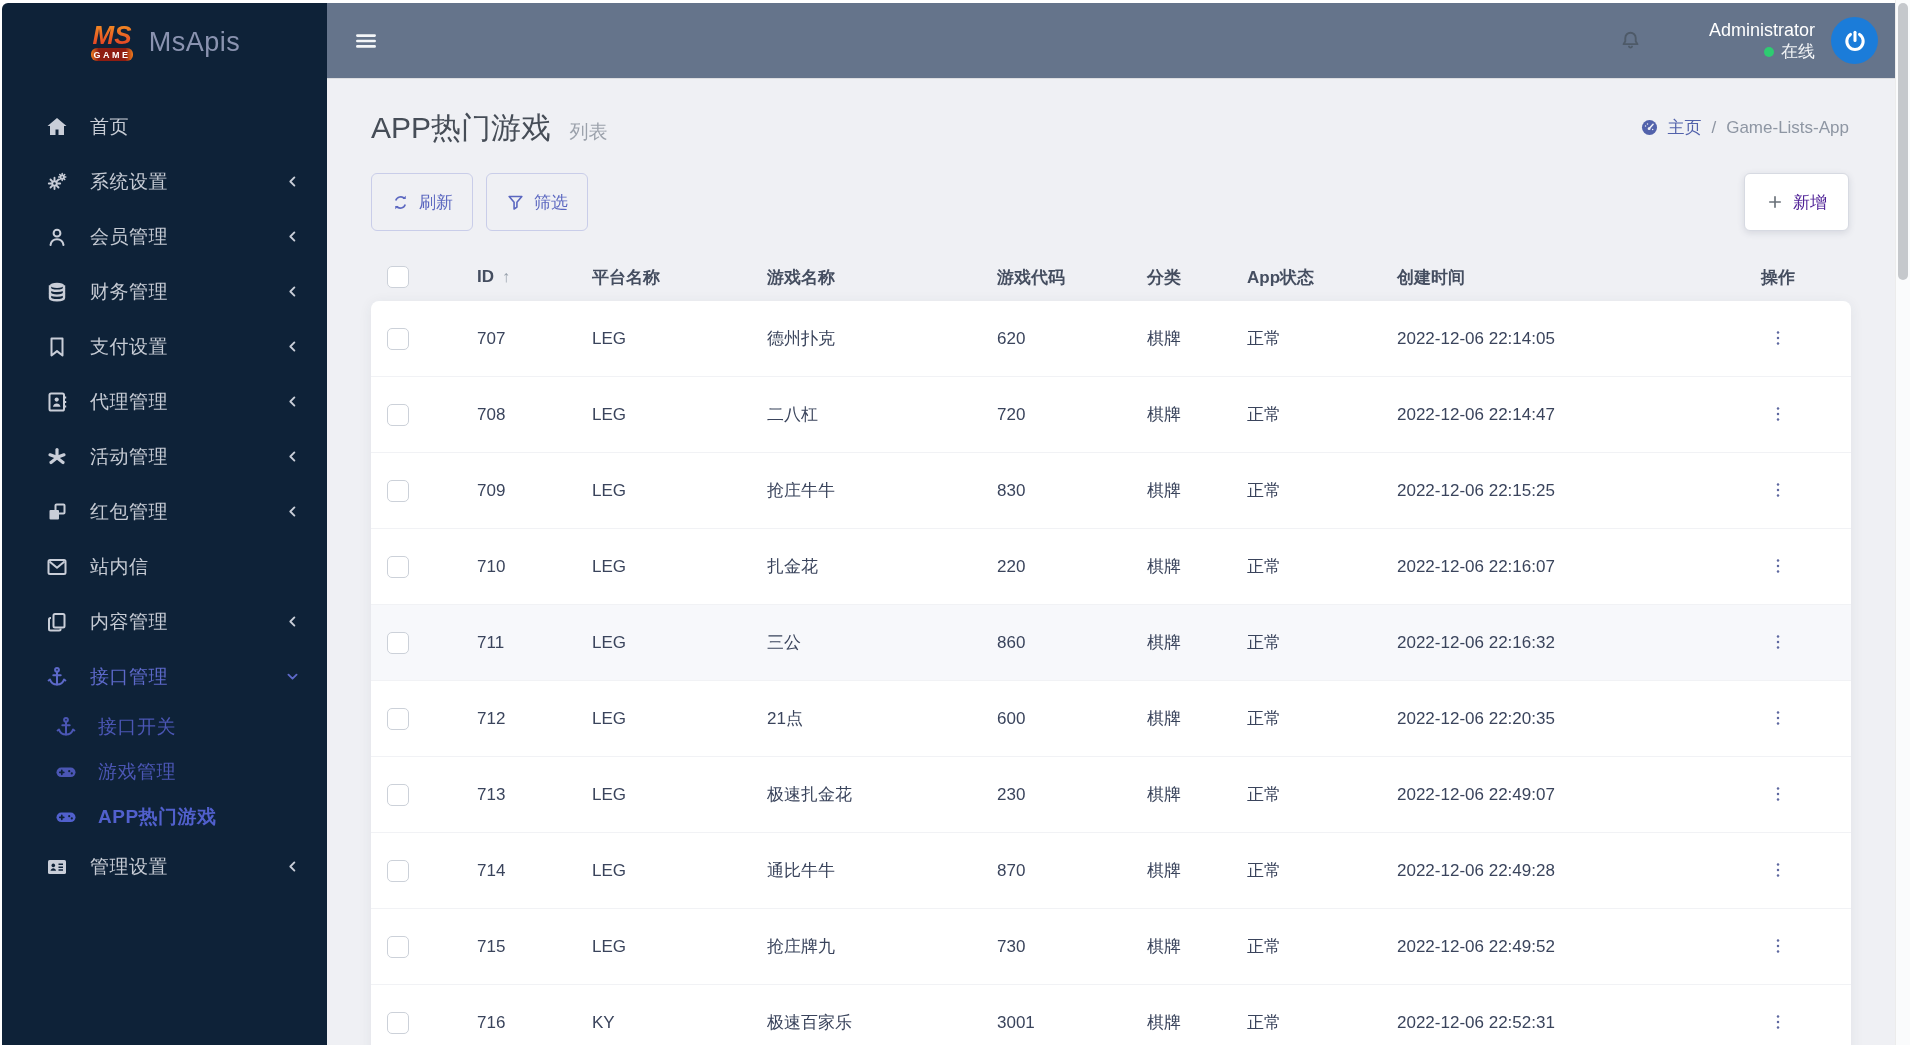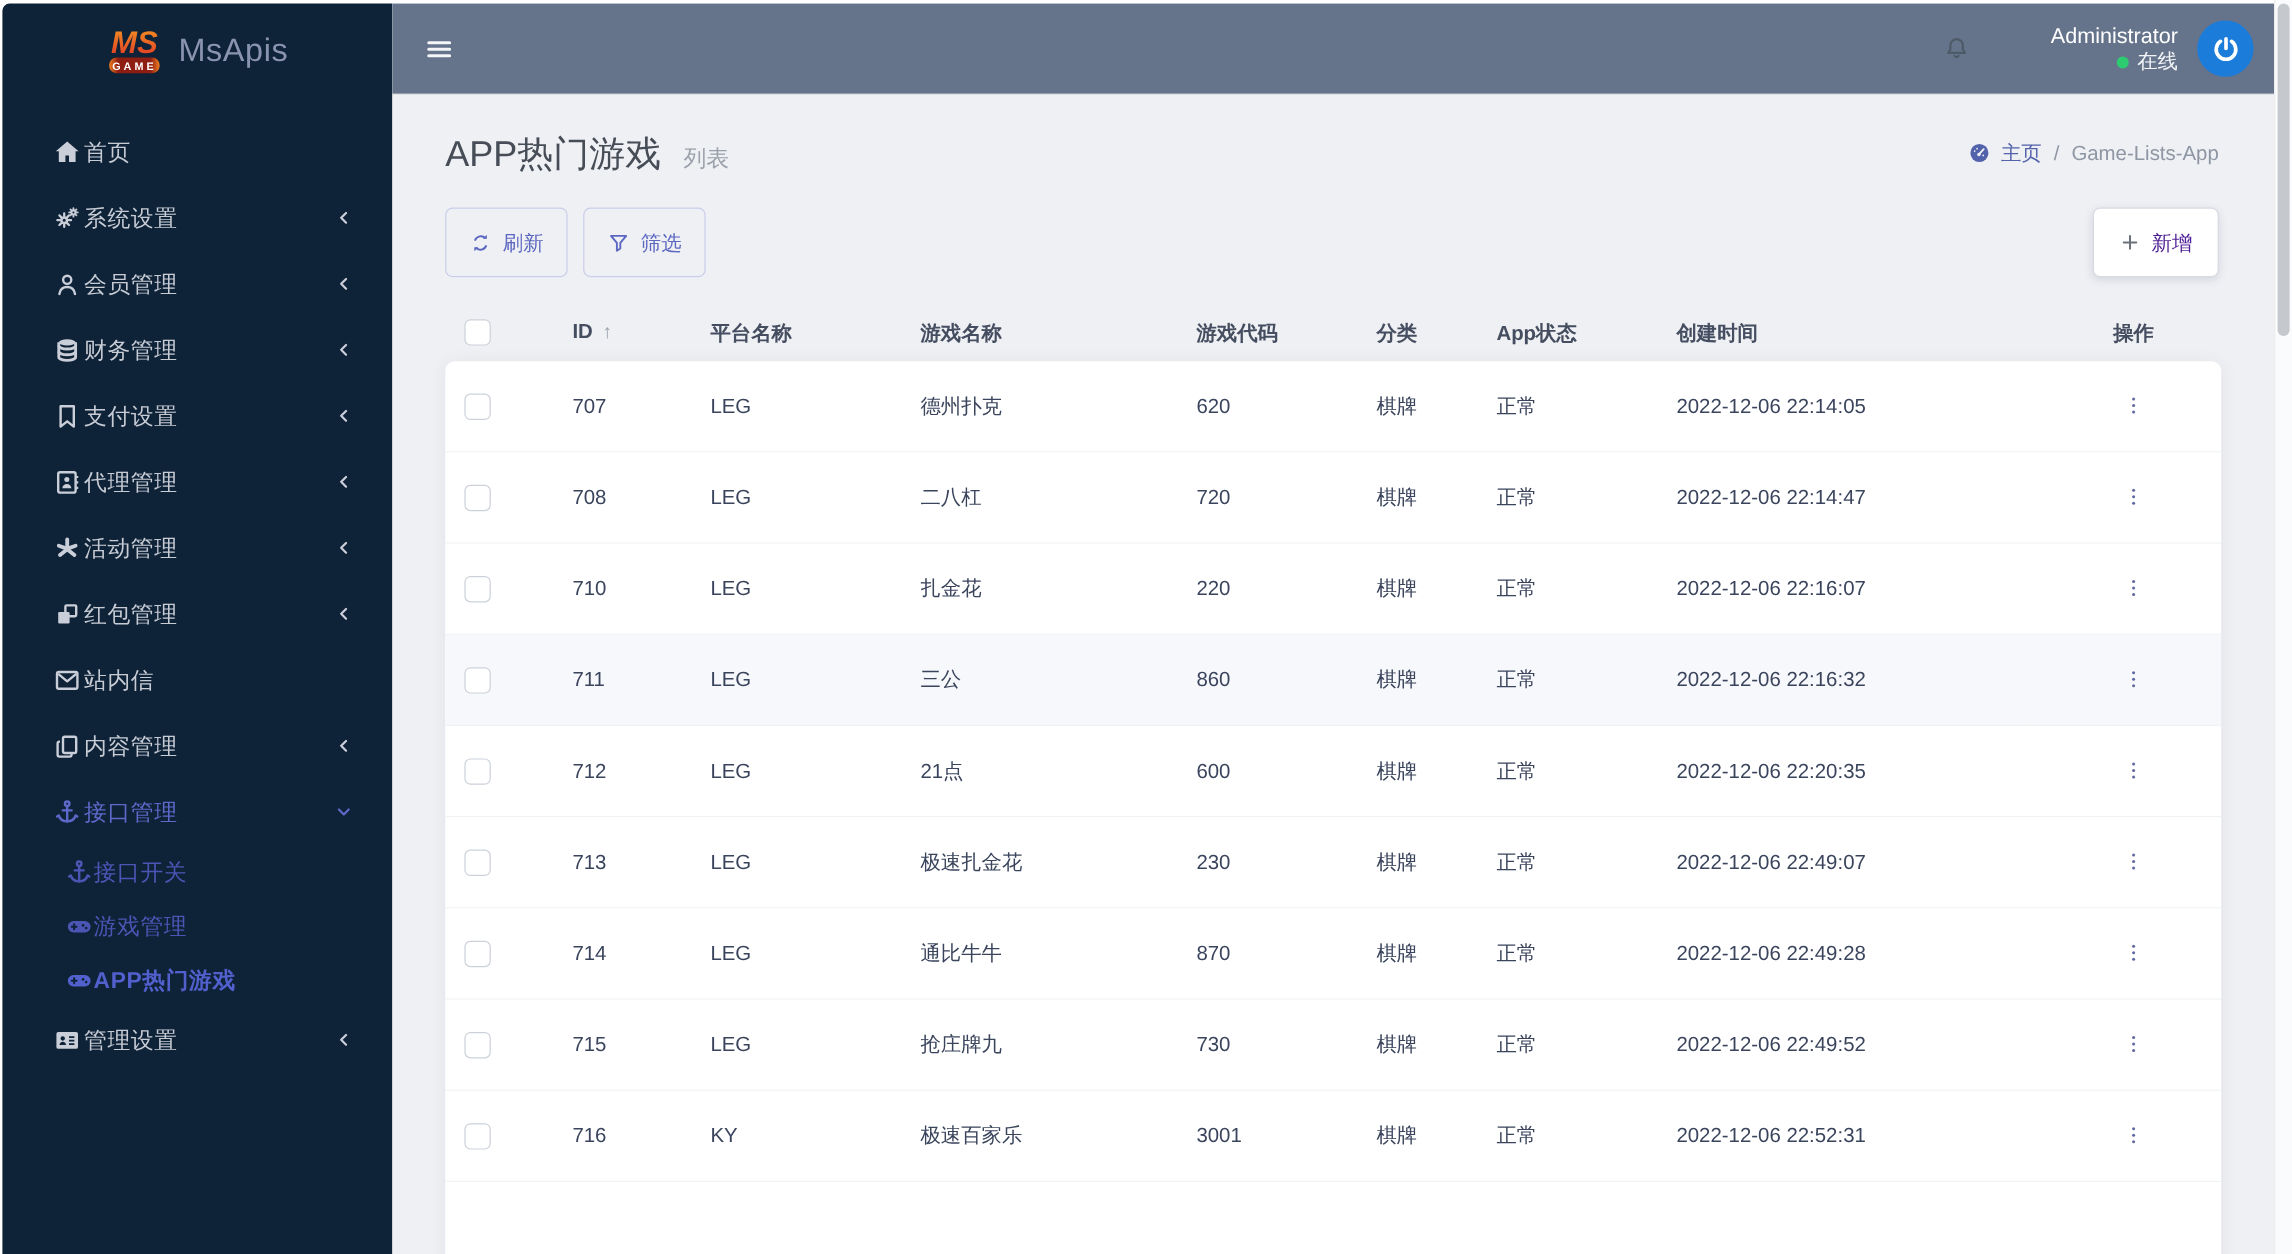--- a/index.html
+++ b/index.html
@@ -1,28 +1,28 @@
 <!DOCTYPE html>
 <html><head>
 <meta charset="utf-8">
 <style>
   html,body{margin:0;padding:0;background:#fff;}
   body{width:1910px;height:1045px;overflow:hidden;font-family:"Liberation Sans",sans-serif;}
   #app{position:absolute;top:3px;left:2px;right:0;bottom:0;display:flex;}
-  .icn{display:inline-flex;align-items:center;justify-content:flex-start;flex:none;}
+  .icn{display:inline-flex;align-items:center;justify-content:center;flex:none;}
   .icn svg{display:block;}
 
   
   .sidebar{width:325px;flex:none;background:#0e2238;color:#c6cbd4;display:flex;flex-direction:column;border-top-left-radius:6px;}
   .brand{height:78px;display:flex;align-items:center;justify-content:center;flex:none;}
   .brand-name{font-size:27px;color:#8a93b0;margin-left:14px;letter-spacing:.5px;}
   .nav{padding-top:18px;overflow:hidden;}
   .nav-item{display:flex;align-items:center;height:55px;padding:0 22px 0 42px;font-size:19px;color:#c6cbd4;cursor:pointer;}
   .nav-item .icn{width:26px;color:#c9ced8;}
-  .nav-label{letter-spacing:.5px;}
+  .nav-label{margin-left:20px;letter-spacing:.5px;}
   .chev{margin-left:auto;color:#c6cbd4;}
   .nav-item.active{color:#5d69c9;}
   .nav-item.active .icn,.nav-item.active .chev{color:#5d69c9;}
   .nav-sub .nav-item{height:45px;padding-left:52px;font-size:19px;color:#4b56b4;}
   .nav-sub .nav-item .icn{color:#4b56b4;width:24px;}
   .nav-sub .nav-item.active-child{color:#5160cd;font-weight:700;}
   .nav-sub .nav-item.active-child .icn{color:#5160cd;}
 
   
   .main{flex:1;display:flex;flex-direction:column;margin-right:14px;background:#eff0f4;min-width:0;}
@@ -459,20 +459,37 @@
                 <td class="col-action"><span class="dots">
                     <svg width="20" height="20" viewBox="0 0 24 24">
                       <circle cx="12" cy="5.5" r="1.5" fill="currentColor"></circle>
                       <circle cx="12" cy="12" r="1.5" fill="currentColor"></circle>
                       <circle cx="12" cy="18.5" r="1.5" fill="currentColor"></circle>
                     </svg>
                   </span></td>
               </tr>
               <tr>
                 <td><span class="cb"></span></td>
+                <td>709</td>
+                <td>LEG</td>
+                <td>抢庄牛牛</td>
+                <td>830</td>
+                <td>棋牌</td>
+                <td>正常</td>
+                <td>2022-12-06 22:15:25</td>
+                <td class="col-action"><span class="dots">
+                    <svg width="20" height="20" viewBox="0 0 24 24">
+                      <circle cx="12" cy="5.5" r="1.5" fill="currentColor"></circle>
+                      <circle cx="12" cy="12" r="1.5" fill="currentColor"></circle>
+                      <circle cx="12" cy="18.5" r="1.5" fill="currentColor"></circle>
+                    </svg>
+                  </span></td>
+              </tr>
+              <tr>
+                <td><span class="cb"></span></td>
                 <td>710</td>
                 <td>LEG</td>
                 <td>扎金花</td>
                 <td>220</td>
                 <td>棋牌</td>
                 <td>正常</td>
                 <td>2022-12-06 22:16:07</td>
                 <td class="col-action"><span class="dots">
                     <svg width="20" height="20" viewBox="0 0 24 24">
                       <circle cx="12" cy="5.5" r="1.5" fill="currentColor"></circle>

